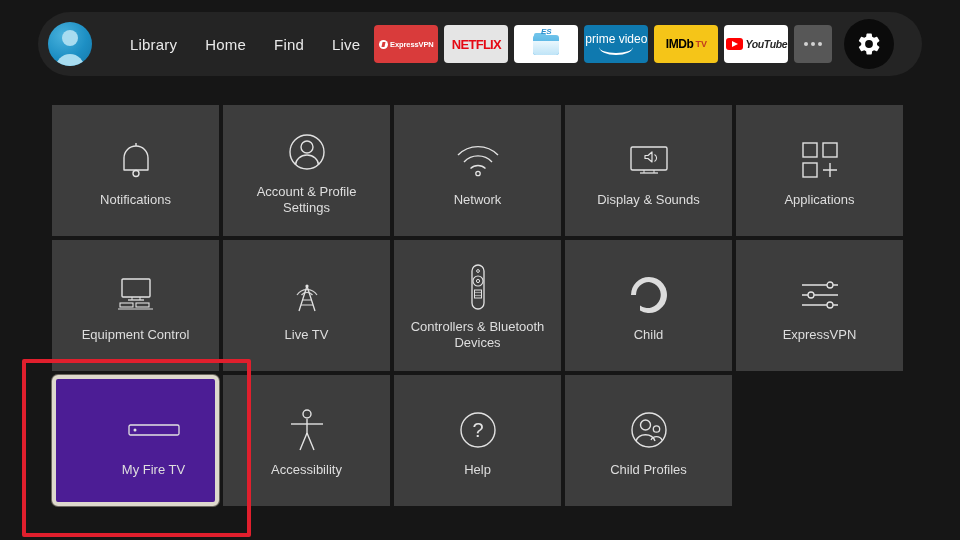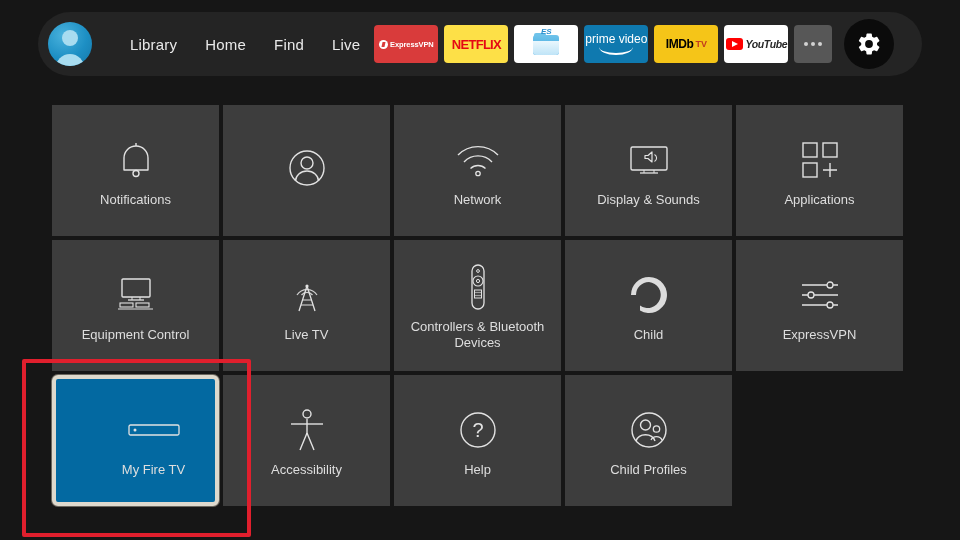--- a/index.html
+++ b/index.html
@@ -105,21 +105,21 @@
     content: "";
     position: absolute; left: 3px; top: 2px;
     width: 3px; height: 5px;
     background: #d93b3b;
     transform: skewX(-12deg);
   }
   .tile-expressvpn .etxt {
     color: #fff; font-size: 7.5px; font-weight: bold; letter-spacing: -.1px;
   }
 
-  .tile-netflix { background: #fde047; }
+  .tile-netflix { background: #e5e5e5; }
   .tile-netflix span {
     color: #e50914; font-size: 13px; font-weight: bold;
     letter-spacing: -.7px; font-family: "Liberation Sans", sans-serif;
   }
 
   .tile-esfile { background: #fff; }
   .tile-esfile .folder {
     width: 26px; height: 22px; position: relative;
   }
   .tile-esfile .folder .back {
@@ -227,21 +227,21 @@
     line-height: 16px;
     padding: 0 6px;
     max-width: 160px;
   }
   .cell.empty {
     background: transparent;
   }
 
   
   .cell.selected {
-    background: #0369a1;
+    background: #4c1d95;
     border: 4px solid #ded9cd;
     border-radius: 6px;
     box-shadow: 0 0 0 1px #6a665e;
     padding-left: 36px;
   }
 
   
   .annotation {
     position: absolute;
     left: 22px;
@@ -342,20 +342,21 @@
       </div>
 
       <div class="cell">
         <div class="icon">
           <svg width="44" height="44" viewBox="0 0 44 44">
             <circle cx="22" cy="22" r="17" stroke="#e2e2e2" stroke-width="1.4" fill="none"></circle>
             <circle cx="22" cy="17" r="6" stroke="#e2e2e2" stroke-width="1.4" fill="none"></circle>
             <path d="M10.5 35 a11.5 10 0 0 1 23 0" stroke="#e2e2e2" stroke-width="1.4" fill="none"></path>
           </svg>
         </div>
+        <div class="label">Account &amp; Profile Settings</div>
       </div>
 
       <div class="cell">
         <div class="icon">
           <svg width="46" height="34" viewBox="0 0 46 34">
             <path d="M3 12 a28 28 0 0 1 40 0" stroke="#e2e2e2" stroke-width="1.4" fill="none"></path>
             <path d="M9 19 a19 19 0 0 1 28 0" stroke="#e2e2e2" stroke-width="1.4" fill="none"></path>
             <path d="M15.5 25.5 a11 11 0 0 1 15 0" stroke="#e2e2e2" stroke-width="1.4" fill="none"></path>
             <circle cx="23" cy="30.5" r="2.2" stroke="#e2e2e2" stroke-width="1.3" fill="none"></circle>
           </svg>

